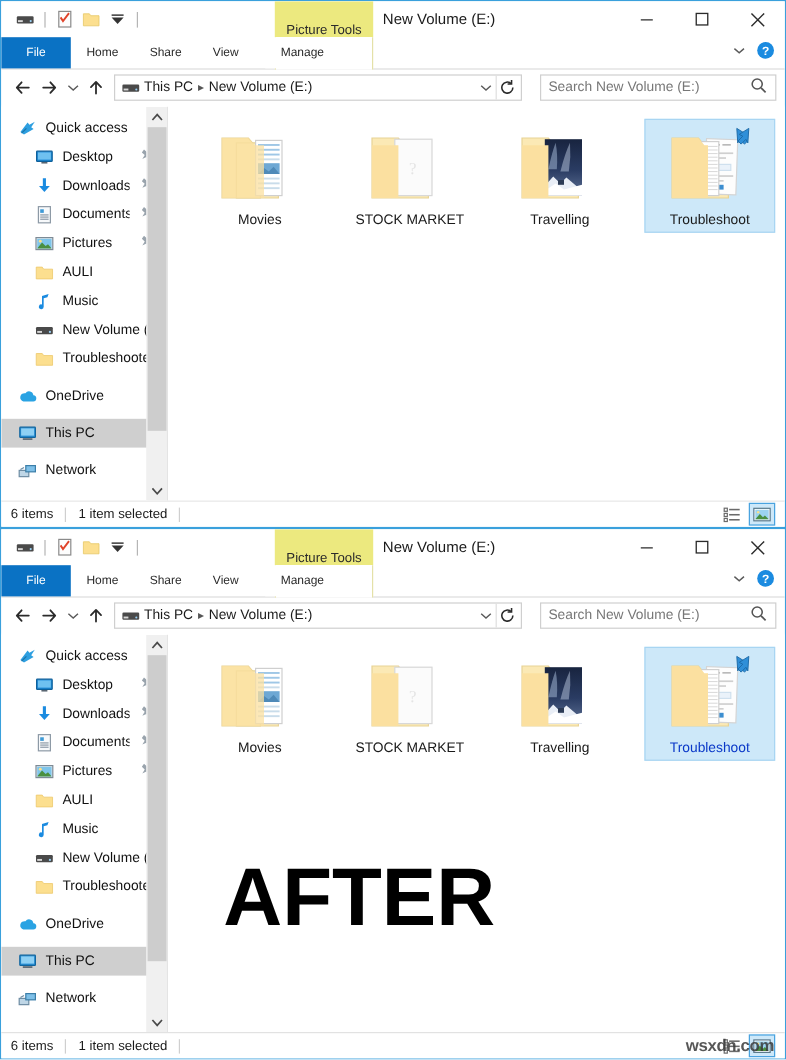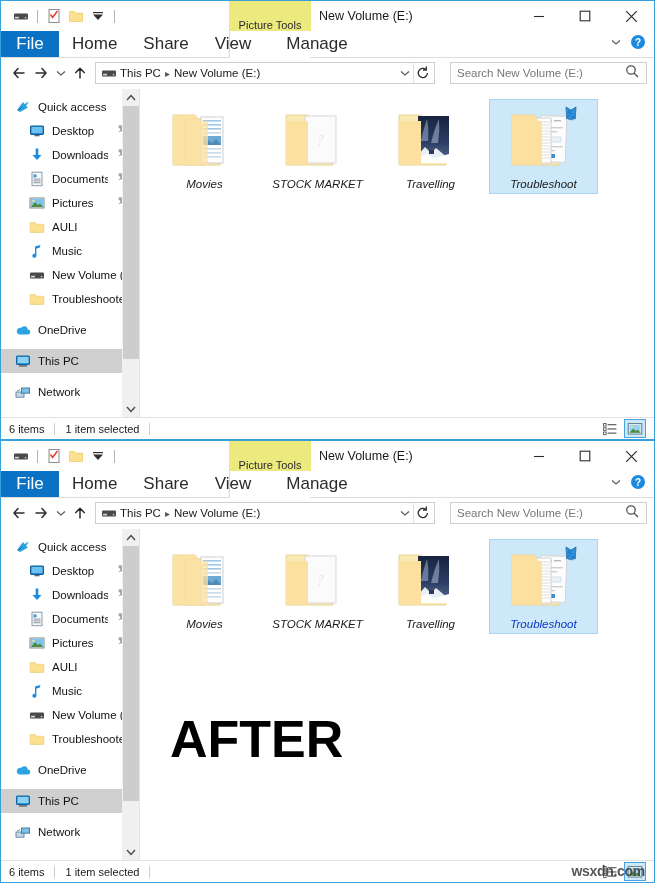--- a/index.html
+++ b/index.html
@@ -52,21 +52,21 @@
 
   
   .ribbon {
     height: 27px; flex:none;
     background:#ffffff;
     border-bottom:1px solid #dcdcdc;
     display:flex; align-items:stretch; position:relative;
   }
   .tab {
     display:flex; align-items:center; justify-content:center;
-    font-size:17px; color:#2b2b2b; padding:0 13px; min-width:46px;
+    font-size:10px; color:#2b2b2b; padding:0 13px; min-width:46px;
   }
   .tab.file { background:#0a72c4; color:#ffffff; min-width:58px; }
   .tab.manage { background:#ffffff; }
   .ctx-underline { position:absolute; left:228px; top:0; width:82px; height:27px; background:#ffffff; }
   .ctx-underline-l { position:absolute; left:228px; top:0; width:1px; height:27px; background:#e4e1a8; }
   .ctx-underline-r { position:absolute; left:309px; top:0; width:1px; height:27px; background:#e4e1a8; }
   .ribbon-right { margin-left:auto; display:flex; align-items:center; gap:6px; padding-right:8px; }
 
   
   .addrrow {
@@ -126,21 +126,21 @@
   }
   .vs-btn { height:17px; width:17px; display:flex; align-items:center; justify-content:center; background:#f0f0f0; }
   .vs-track { flex:1; width:17px; background:#f0f0f0; position:relative; }
   .vs-thumb { position:absolute; left:0; top:0; width:17px; height:86%; background:#cdcdcd; }
 
   .content {
     flex:1; position:relative; background:#ffffff;
     border-left:1px solid #e4e4e4;
     overflow:hidden;
   }
-  .icon-grid { display:flex; padding:10px 0 0 10px; gap:4px;font-style:italic; }
+  .icon-grid { display:flex; padding:10px 0 0 22px; gap:16px; }
   .fitem {
     width:109px; padding:4px 0 3px 0;
     display:flex; flex-direction:column; align-items:center; gap:2px;
   }
   .fitem.selected { background:#cde8f9; border:1px solid #a8d5f2; padding:3px 0 2px 0; }
   .fthumb { width:80px; height:72px; position:relative; }
   .flabel { font-size:11.5px; color:#1a1a1a; text-align:center; line-height:14px; }
   .flabel.sel-blue { color:#0a38c8; }
 
   .bigword {
@@ -909,21 +909,21 @@
                     <path d="M25 15 l8 0 l-8 8z" fill="#f0f0f0" stroke="#d0d0d0"></path>
                     <path d="M8 12 h22 l5 6 h3 v44 H8z" fill="#fbe0a0"></path>
                     <g transform="translate(56,0)">
                       <path d="M6 4 l8 5 -3 1.5 4 4 -2.6 2.6 -4-4 -1.6 3z" fill="#2f8fd8" stroke="#1c6ba8" stroke-width="0.8"></path>
                       <path d="M16 4 l-8 5 3 1.5 -4 4 2.6 2.6 4-4 1.6 3z" fill="#2f8fd8" stroke="#1c6ba8" stroke-width="0.8"></path>
                     </g>
                   </svg></span>
                 <span class="flabel sel-blue">Troubleshoot</span>
               </div>
             </div>
-            <div class="bigword" style="left:30px; top:180px; font-size:52px;">AFTER</div>
+            <div class="bigword" style="left:46px; top:180px; font-size:68px;">AFTER</div>
           </div>
         </div>
         <div class="statusbar">
           <span>6 items</span>
           <span class="st-sep"></span>
           <span>1 item selected</span>
           <span class="st-sep"></span>
           <span class="view-btns">
             <span class="vbtn">
               <svg width="16" height="16" viewBox="0 0 16 16">

